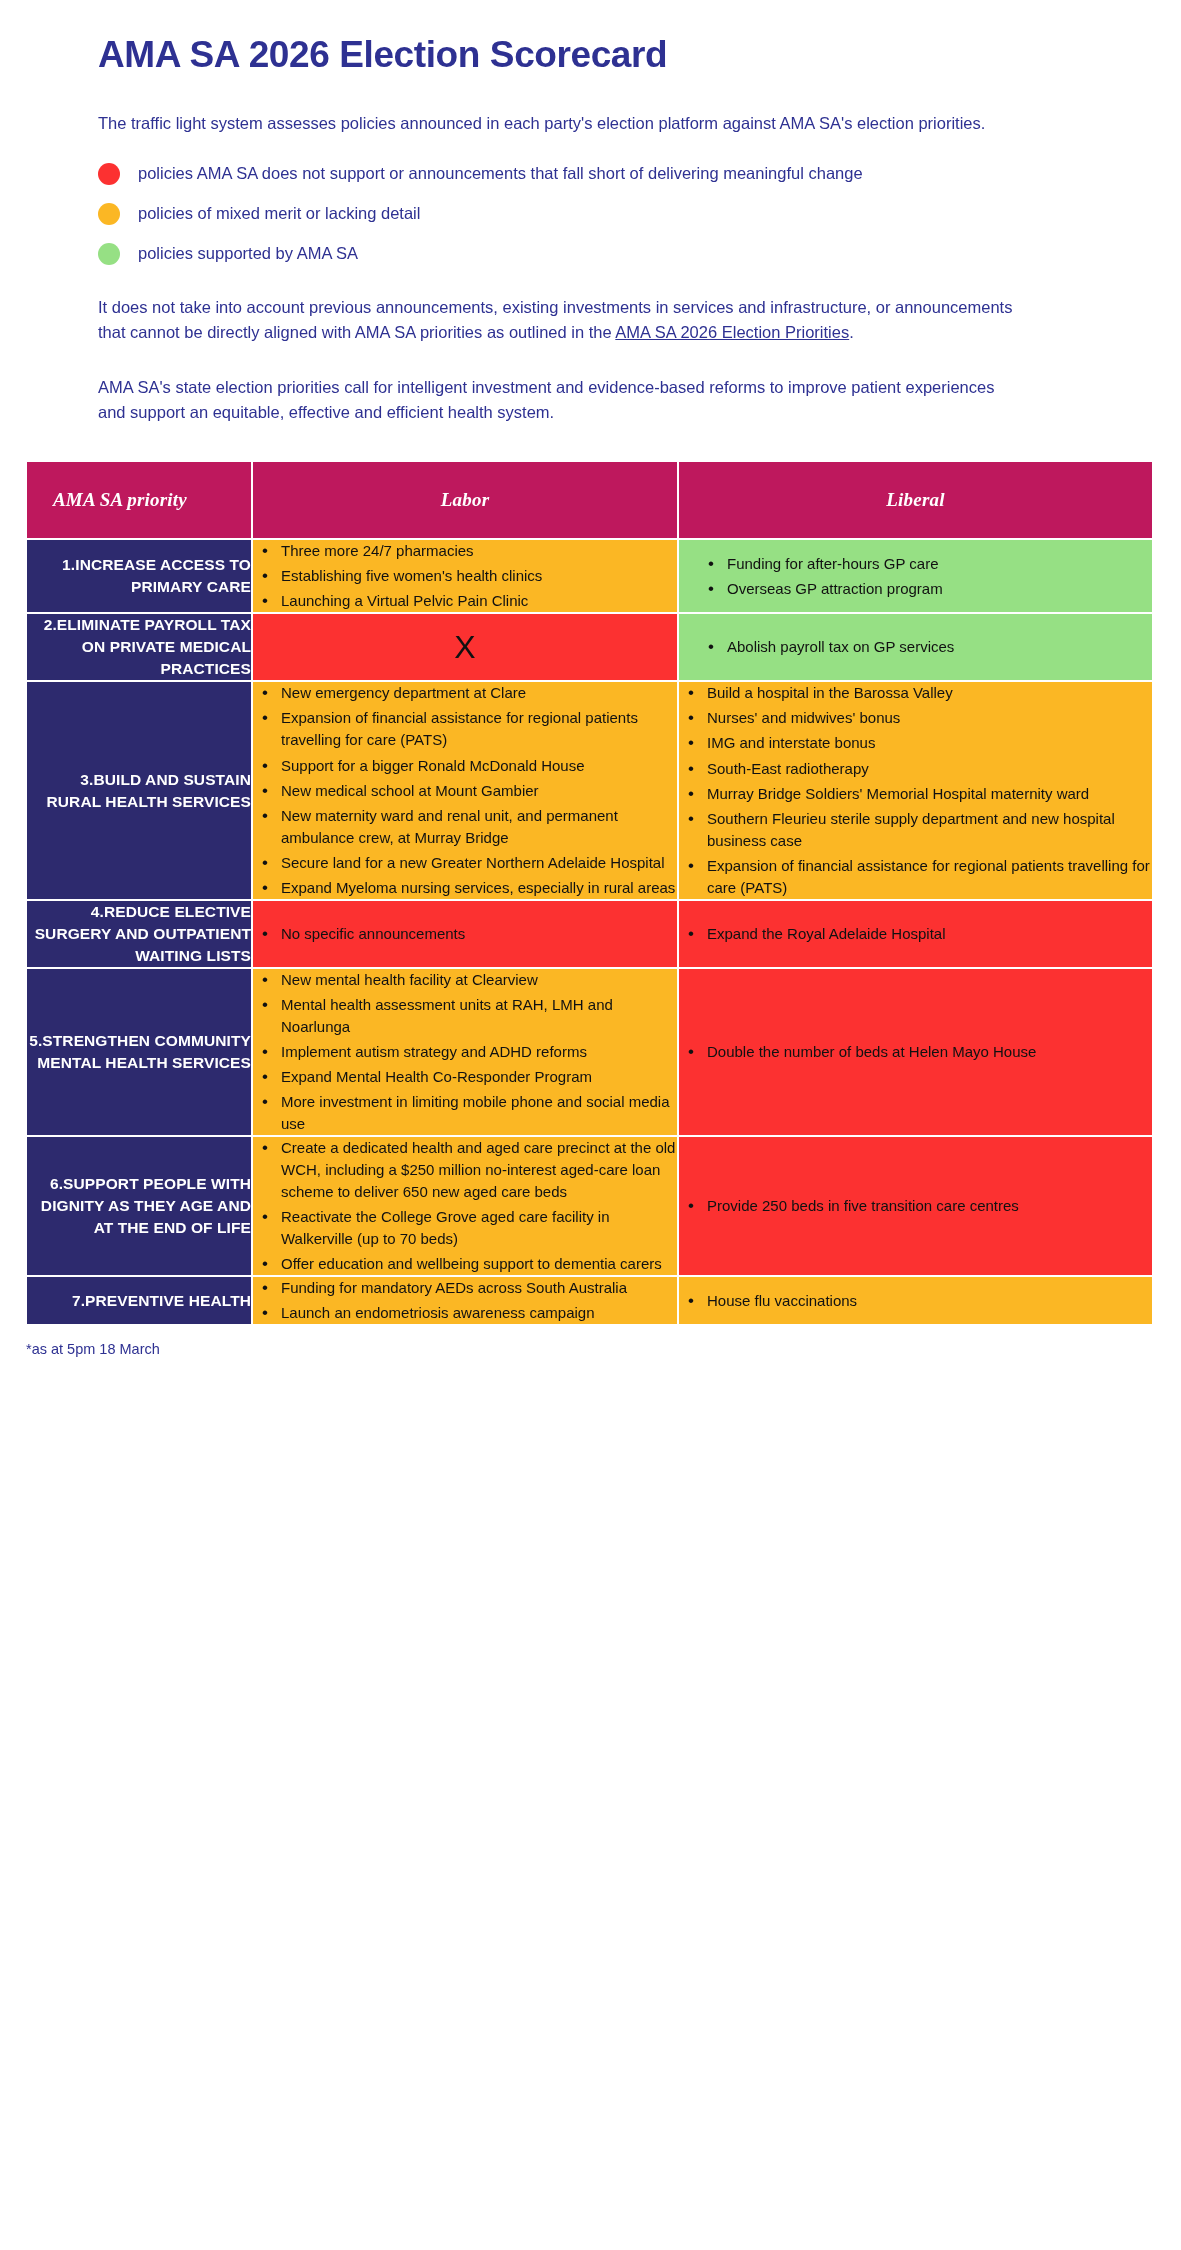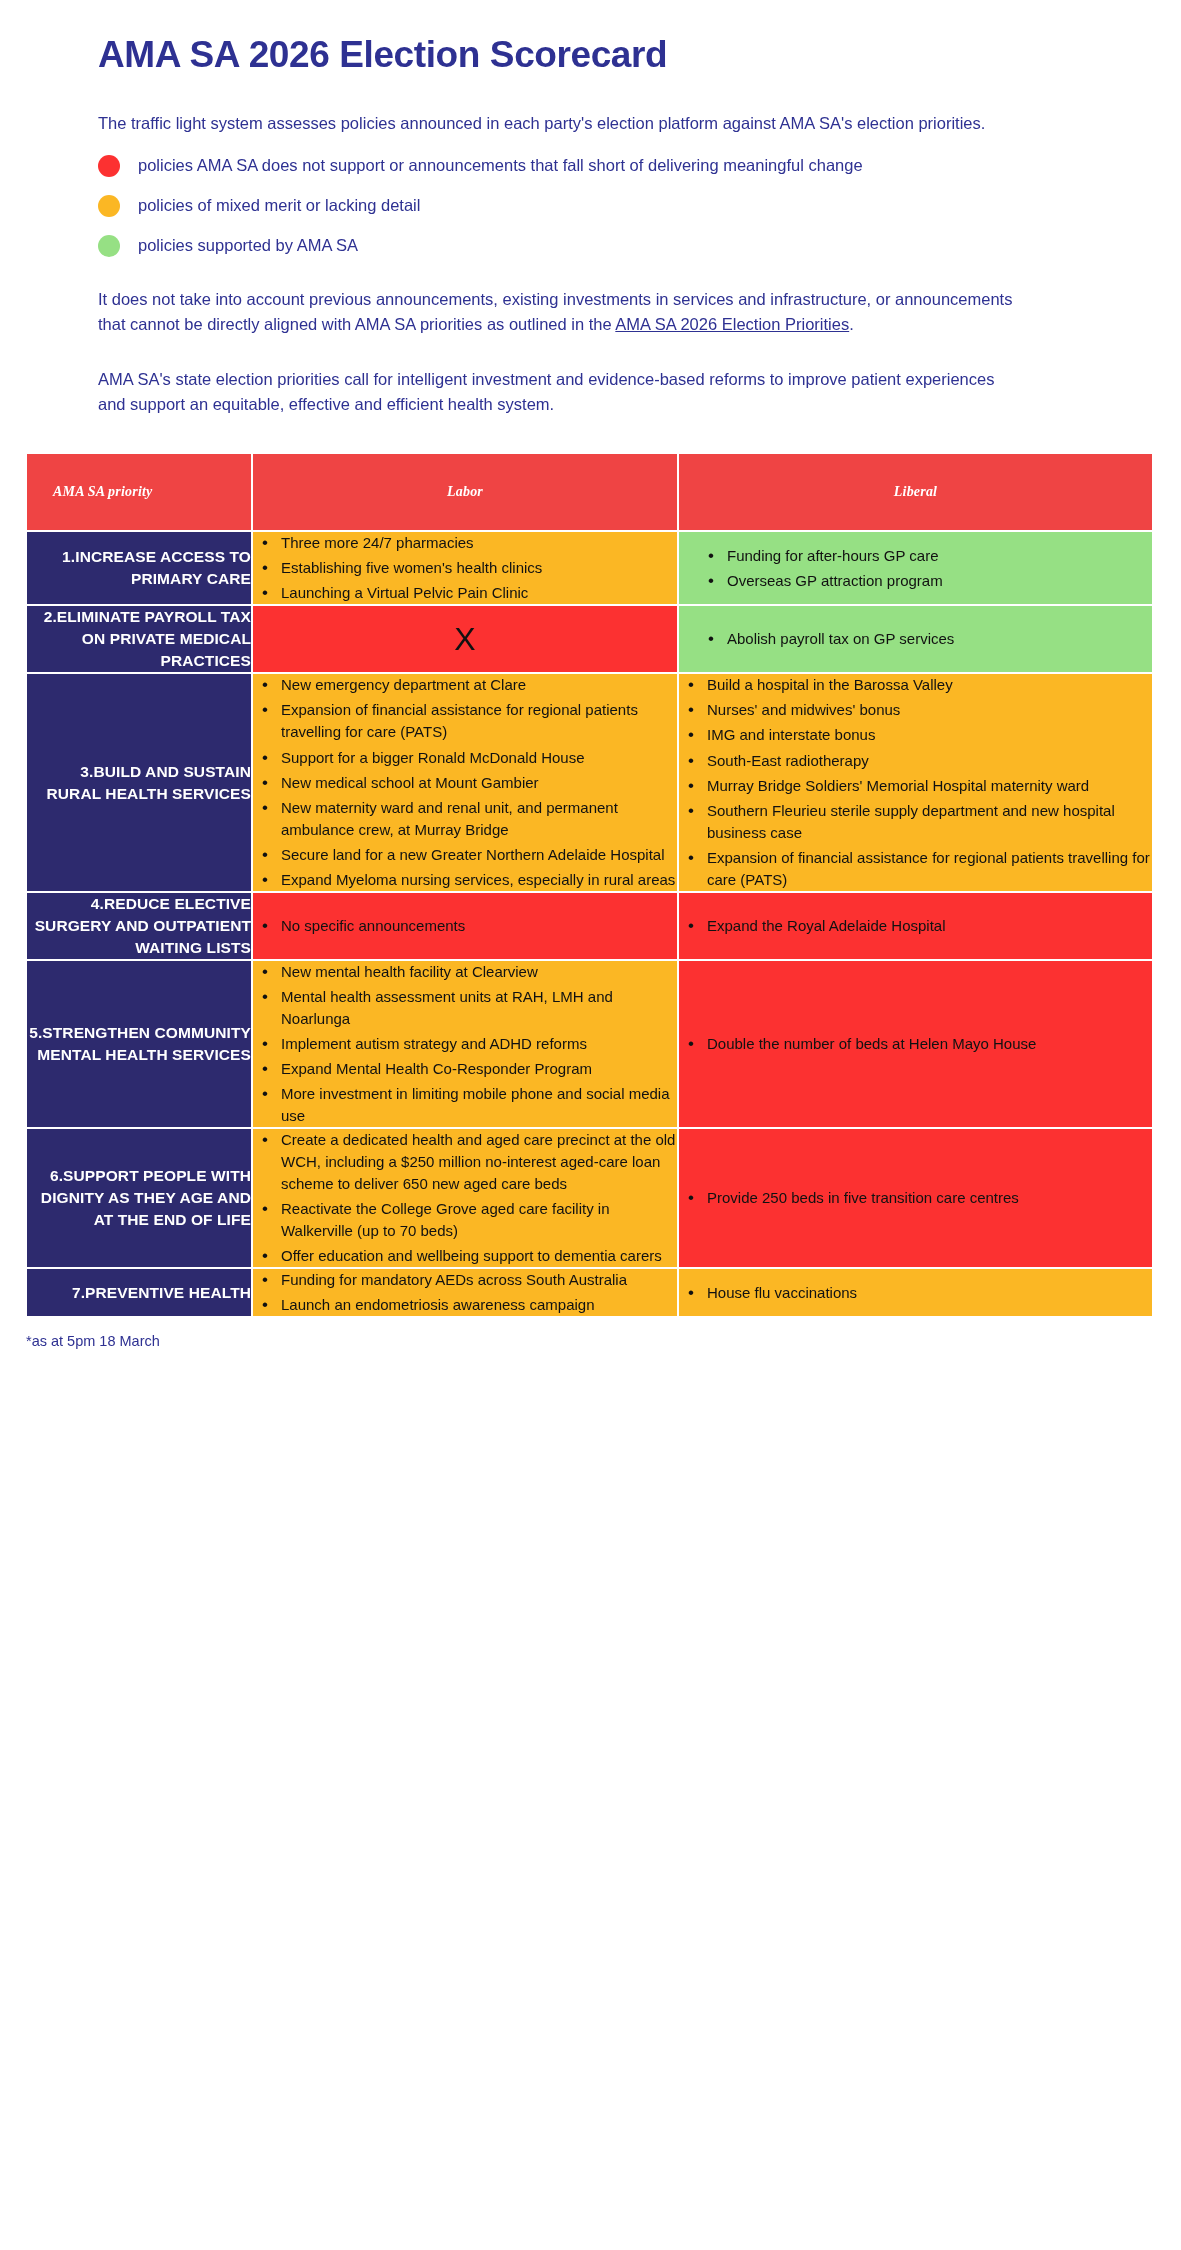--- a/index.html
+++ b/index.html
@@ -24,21 +24,21 @@
     margin: 0 0 34px 0;
   }
   .intro-body { padding-left: 0px; }
   p.para {
     font-size: 16.5px;
     line-height: 1.52;
     color: #2e3192;
     margin: 0 0 30px 0;
     max-width: 950px;
   }
-  p.para.tight { margin-bottom: 18px; }
+  p.para.tight { margin-bottom: 26px; }
   .legend { margin: 0 0 30px 0; }
   .legend-row {
     display: flex;
     align-items: flex-end;
     margin-bottom: 17px;
   }
   .legend-row:last-child { margin-bottom: 0; }
   .dot {
     width: 22px; height: 22px;
     border-radius: 50%;
@@ -67,26 +67,26 @@
   table.scorecard td, table.scorecard th {
     border: 1.5px solid #ffffff;
     vertical-align: middle;
     padding: 0;
   }
   col.c-priority { width: 226px; }
   col.c-labor { width: 426px; }
   col.c-liberal { width: 475px; }
 
   thead th {
-    background: #ef4444;
+    background: #be185d;
     color: #ffffff;
     font-family: "Liberation Serif", "DejaVu Serif", serif;
     font-style: italic;
     font-weight: bold;
-    font-size: 14px;
+    font-size: 19px;
     height: 78px;
     text-align: center;
     letter-spacing: 0.2px;
   }
   thead th.h-priority { padding-left: 26px; text-align: left; }
 
   td.priority {
     background: #2d2a6e;
     color: #ffffff;
     font-weight: bold;

